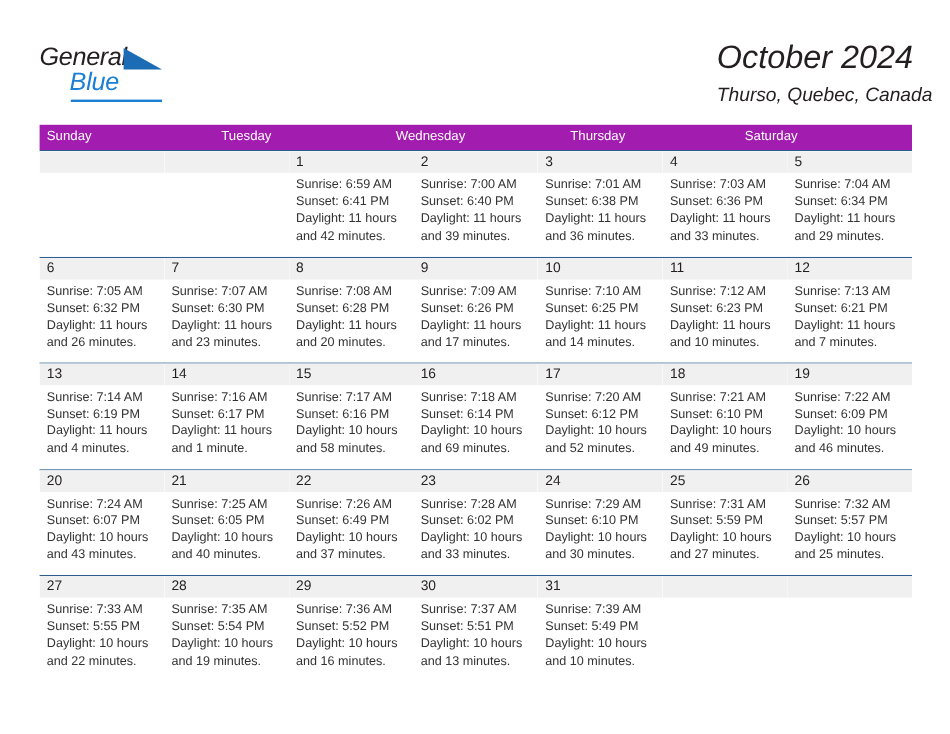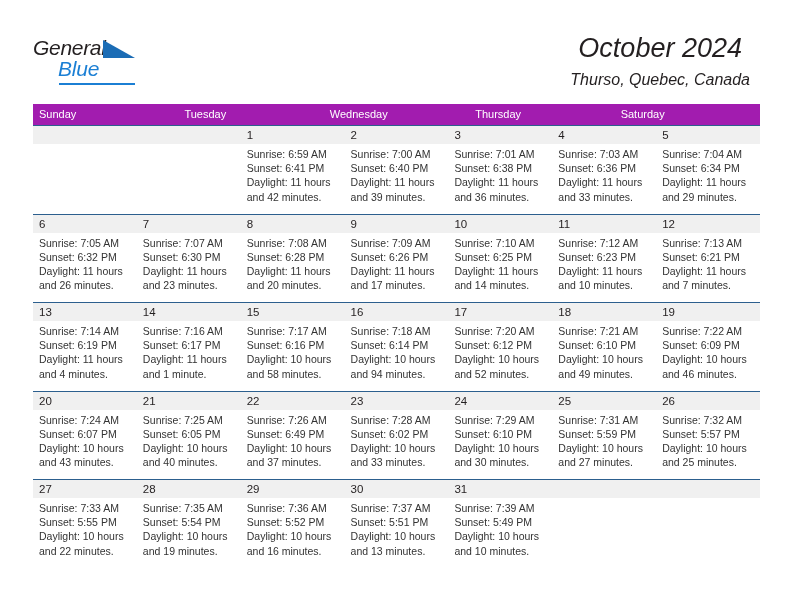--- a/index.html
+++ b/index.html
@@ -68,23 +68,23 @@
     position: absolute;
     left: 26px;
     top: 47px;
     width: 76px;
     height: 2px;
     background: #1b7fd4;
   }
 
   .title-block {
     position: absolute;
-    right: 42px;
+    right: 15px;
     top: 32px;
-    text-align: center;
+    text-align: left;
   }
   .cal-title {
     font-size: 27px;
     color: #231f20;
     font-weight: normal;
     line-height: 32px;
     white-space: nowrap;
   }
   .cal-subtitle {
     font-size: 16px;
@@ -343,21 +343,21 @@
           <div>Daylight: 10 hours</div>
           <div>and 58 minutes.</div>
         </div>
       </div>
       <div class="day">
         <div class="day-num">16</div>
         <div class="day-body">
           <div>Sunrise: 7:18 AM</div>
           <div>Sunset: 6:14 PM</div>
           <div>Daylight: 10 hours</div>
-          <div>and 94 minutes.</div>
+          <div>and 69 minutes.</div>
         </div>
       </div>
       <div class="day">
         <div class="day-num">17</div>
         <div class="day-body">
           <div>Sunrise: 7:20 AM</div>
           <div>Sunset: 6:12 PM</div>
           <div>Daylight: 10 hours</div>
           <div>and 52 minutes.</div>
         </div>

